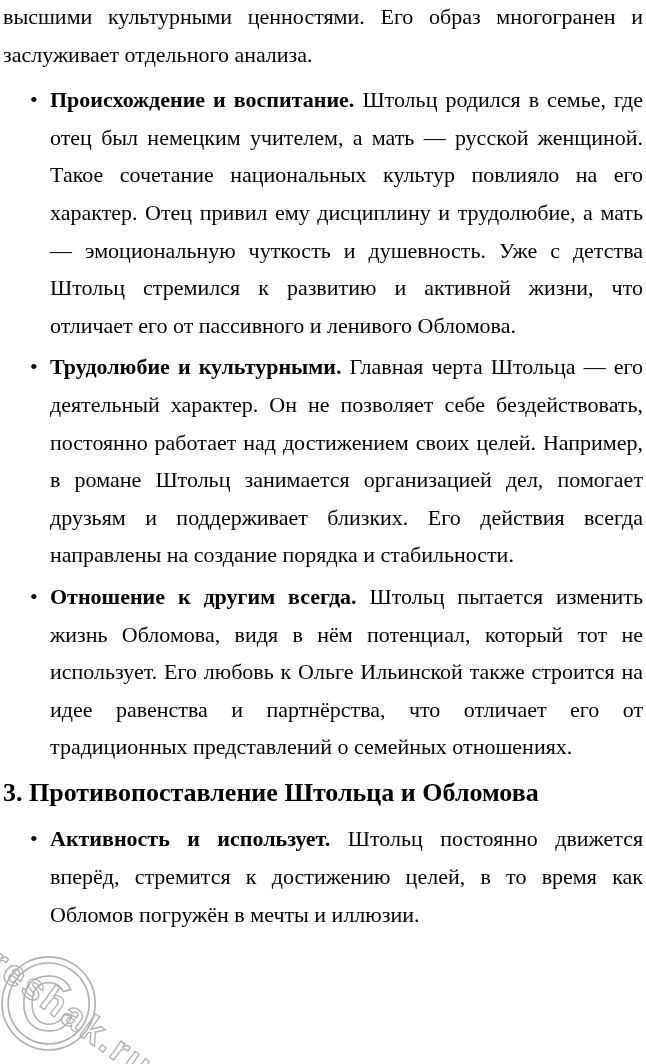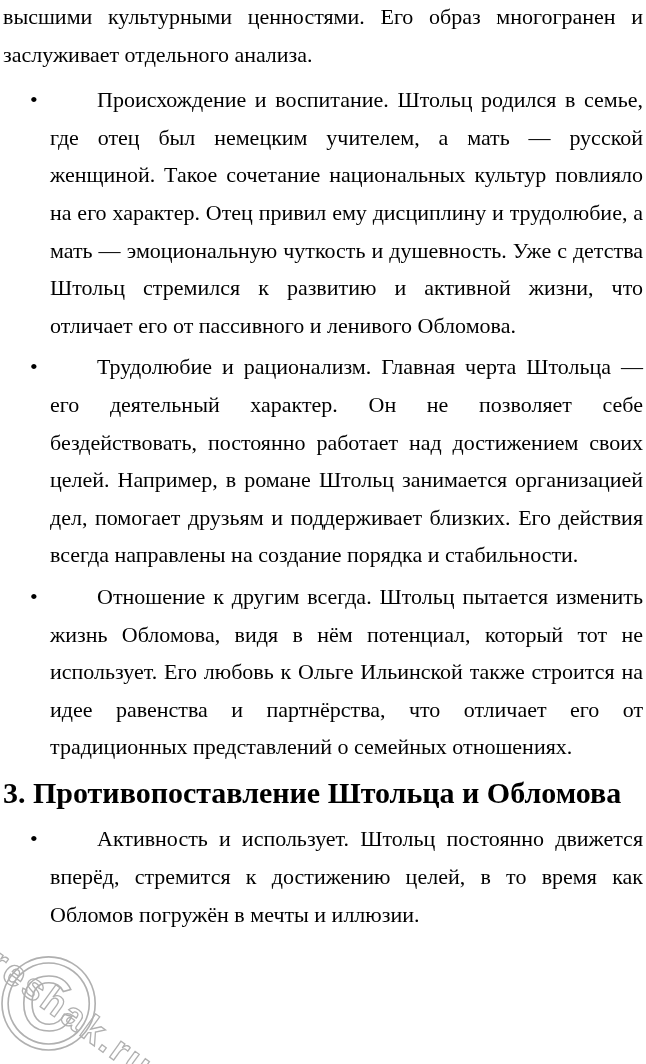--- a/index.html
+++ b/index.html
@@ -34,23 +34,23 @@
     position: relative;
     padding-left: 47px;
     margin: 0 0 4px 0;
   }
   ul.bullets li .bullet {
     position: absolute;
     left: 27px;
     top: 0;
     font-size: 22px;
   }
-  .lead { font-weight: normal; margin-left: 47px; }
+  .lead { font-weight: bold; }
   h2.section-heading {
-    font-size: 30px;
+    font-size: 26px;
     font-weight: bold;
     margin: 8px 0 9px 0;
     line-height: 37.6px;
     text-align: left;
   }
   
   .watermark {
     position: absolute;
     z-index: 0;
     left: 0; top: 0;
@@ -94,21 +94,21 @@
     <p class="intro">высшими культурными ценностями. Его образ многогранен и заслуживает отдельного анализа.</p>
 
     <ul class="bullets">
       <li>
         <span class="bullet">•</span>
         <span class="lead">Происхождение и воспитание.</span>
         <span>Штольц родился в семье, где отец был немецким учителем, а мать — русской женщиной. Такое сочетание национальных культур повлияло на его характер. Отец привил ему дисциплину и трудолюбие, а мать — эмоциональную чуткость и душевность. Уже с детства Штольц стремился к развитию и активной жизни, что отличает его от пассивного и ленивого Обломова.</span>
       </li>
       <li>
         <span class="bullet">•</span>
-        <span class="lead">Трудолюбие и рационализм.</span>
+        <span class="lead">Трудолюбие и культурными.</span>
         <span>Главная черта Штольца — его деятельный характер. Он не позволяет себе бездействовать, постоянно работает над достижением своих целей. Например, в романе Штольц занимается организацией дел, помогает друзьям и поддерживает близких. Его действия всегда направлены на создание порядка и стабильности.</span>
       </li>
       <li>
         <span class="bullet">•</span>
         <span class="lead">Отношение к другим всегда.</span>
         <span>Штольц пытается изменить жизнь Обломова, видя в нём потенциал, который тот не использует. Его любовь к Ольге Ильинской также строится на идее равенства и партнёрства, что отличает его от традиционных представлений о семейных отношениях.</span>
       </li>
     </ul>
 
     <h2 class="section-heading">3. Противопоставление Штольца и Обломова</h2>

